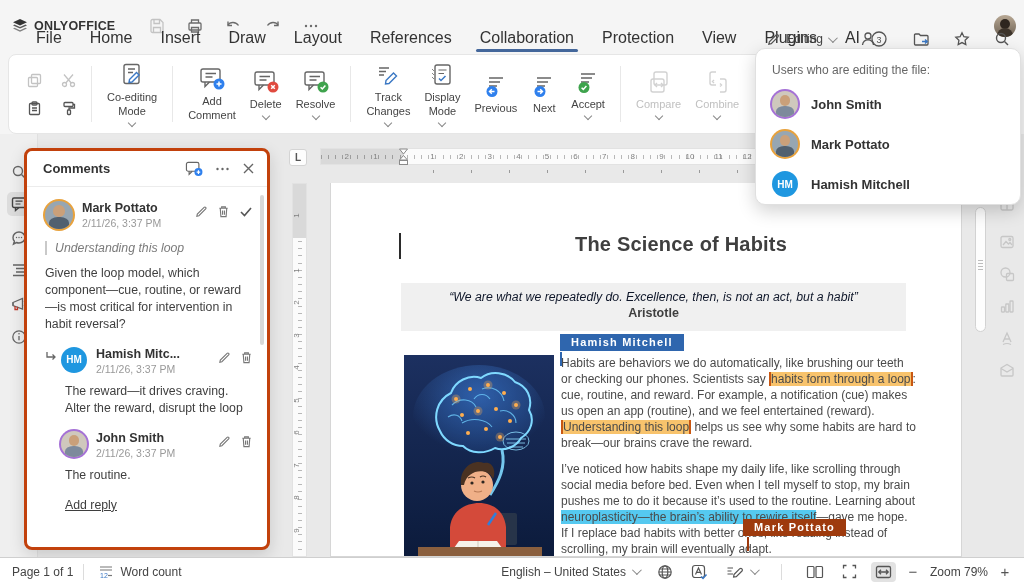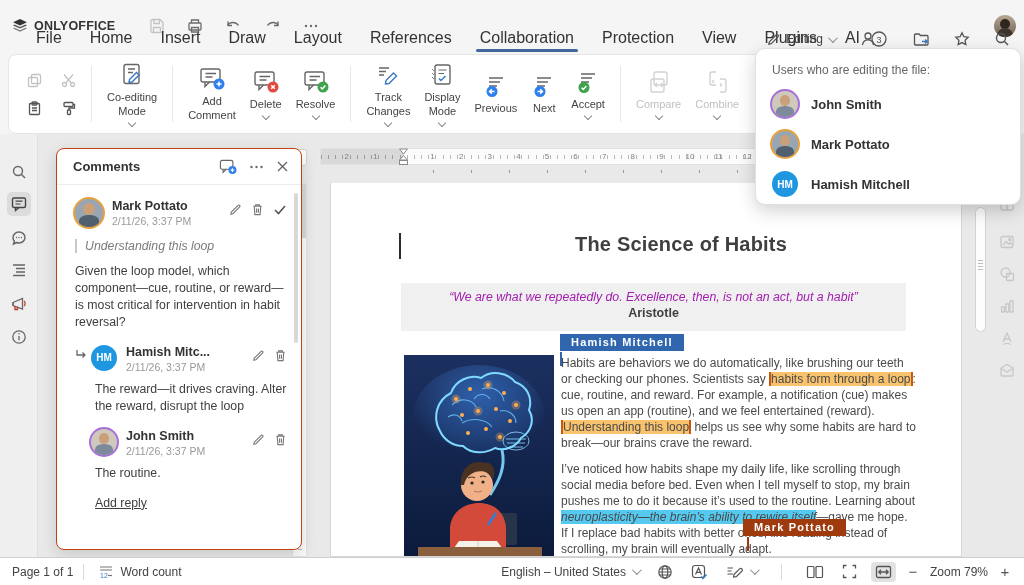--- a/index.html
+++ b/index.html
@@ -44,21 +44,21 @@
 
   
   .main { position:absolute; left:0; top:134px; width:1024px; height:423px; background:#e9e9e9; }
 
   
   .left-rail { position:absolute; left:0; top:134px; width:38px; height:423px; background:#efefef; border-right:1px solid #e0e0e0; }
   .rail-ic { position:absolute; left:7px; width:24px; height:24px; display:flex; align-items:center; justify-content:center; color:#666; border-radius:5px; cursor:pointer; }
   .rail-ic.active { background:#dcdcdc; color:#444; }
 
   
-  .cpanel { position:absolute; left:56px; top:148px; width:246px; height:402px; background:#fff; border:1px solid #c2410c; border-radius:8px; box-shadow:0 5px 16px rgba(0,0,0,.14); z-index:20; }
+  .cpanel { position:absolute; left:24px; top:148px; width:246px; height:402px; background:#fff; border:3px solid #c2410c; border-radius:8px; box-shadow:0 5px 16px rgba(0,0,0,.14); z-index:20; }
   .cp-head { height:36px; display:flex; align-items:center; border-bottom:1px solid #ececec; padding:0 12px 0 16px; }
   .cp-title { font-weight:bold; font-size:13px; color:#333; flex:1; }
   .cp-head .hic { margin-left:12px; cursor:pointer; color:#666; display:flex; }
   .cp-body { position:relative; padding:14px 14px 0 18px; font-size:12px; }
   .c-row { display:flex; align-items:flex-start; }
   .avatar { border-radius:50%; position:relative; overflow:hidden; flex:none; }
   .av-ph::before { content:""; position:absolute; left:29%; top:16%; width:42%; height:42%; border-radius:50%; background:#caa07a; }
   .av-ph::after { content:""; position:absolute; left:15%; top:58%; width:70%; height:45%; border-radius:45% 45% 0 0; background:#51606f; }
   .av-mark { background:#97a6b2; box-shadow:0 0 0 2px #e8a23d; }
   .av-john { background:#cfc8bd; box-shadow:0 0 0 2px #a571d6; }
@@ -94,29 +94,29 @@
   .v-num { position:absolute; left:1px; transform:rotate(-90deg); font-size:8px; color:#808080; }
   .indent-marker { position:absolute; left:398px; top:148px; z-index:3; cursor:pointer; }
   .tabstops { position:absolute; left:433px; top:170px; width:330px; height:3px; z-index:1;
     background:repeating-linear-gradient(90deg,#9a9a9a 0 1px,transparent 1px 38px); }
 
   
   .page { position:absolute; left:330px; top:183px; width:632px; height:374px; background:#fff; border:1px solid #d6d6d6; border-top:none; z-index:2; overflow:hidden; }
   .doc-title { position:absolute; left:70px; top:50px; font-size:20px; font-weight:bold; color:#3f3f3f; letter-spacing:.2px; }
   .caret { position:absolute; width:1.5px; background:#2b2b2b; }
   .quote-box { position:absolute; left:70px; top:100px; width:505px; height:48px; background:#f0f0f0; text-align:center; padding-top:7px; }
-  .quote-line { font-style:italic; font-size:12.3px; color:#a21caf; }
+  .quote-line { font-style:italic; font-size:12.3px; color:#0f172a; }
   .quote-author { font-weight:bold; font-size:12.5px; color:#3f3f3f; margin-top:2px; }
   .cursor-label { position:absolute; color:#fff; font-size:11px; font-weight:bold; letter-spacing:1.2px; padding:2px 11px 3px; white-space:nowrap; z-index:5; }
   .lbl-hamish { left:229px; top:151px; background:#2f66ae; }
   .lbl-mark { left:412px; top:336px; background:#9e3a0d; }
   .ucaret { position:absolute; width:2px; z-index:4; }
   .doc-para { position:absolute; left:230px; width:356px; font-size:12px; line-height:16px; color:#4a4a4a; }
   .hl-orange { background:#f8c36c; border-left:2px solid #c95712; border-right:2px solid #c95712; }
-  .hl-cyan { background:#55c9f0;font-style:italic; }
+  .hl-cyan { background:#55c9f0; }
   .doc-img { position:absolute; left:73px; top:172px; width:150px; height:210px; }
 
   
   .doc-scroll-track { position:absolute; left:974px; top:140px; width:14px; height:410px; }
   .doc-scroll-thumb { position:absolute; left:1px; top:67px; width:11px; height:125px; background:#fdfdfd; border:1px solid #d2d2d2; border-radius:6px; cursor:pointer; }
   .doc-scroll-thumb::after { content:""; position:absolute; left:2px; top:52px; width:5px; height:12px;
     background:repeating-linear-gradient(180deg,#bdbdbd 0 1px,transparent 1px 3px); }
   .right-rail { position:absolute; right:0; top:134px; width:34px; height:423px; }
   .right-rail .rail-ic { left:auto; right:5px; color:#c7c7c7; cursor:default; }
 

